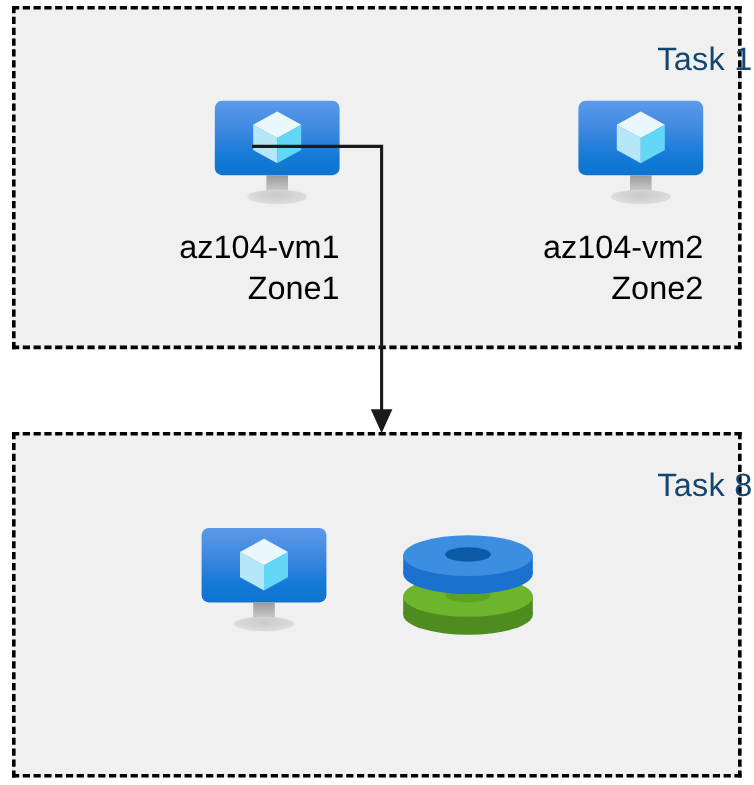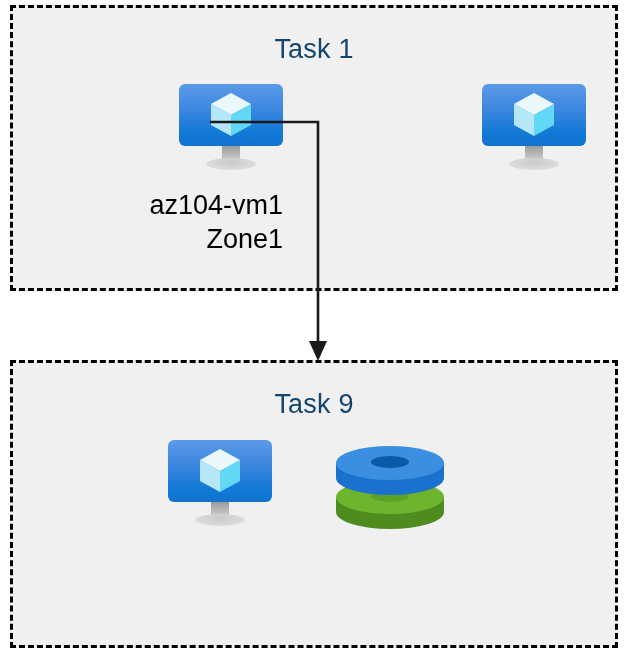--- a/index.html
+++ b/index.html
@@ -38,22 +38,22 @@
   #task2-box {
     left: 10px;
     top: 360px;
     width: 608px;
     height: 288px;
   }
 
   .task-title {
     position: absolute;
     width: 100%;
-    left: 0;
-    text-align: center;
+    left: 12px;
+    text-align: right;
     color: #14456e;
     font-size: 27px;
     line-height: 32px;
     letter-spacing: 0.2px;
   }
   #task1-title { top: 25px; }
   #task2-title { top: 25px; }
 
   
   .node {
@@ -145,25 +145,27 @@
         <div class="screen" style="width:104px;height:62px;"></div>
         <svg class="cube" width="46" height="48" style="left:29px;top:7px;" viewBox="0 0 46 48">
           <polygon points="23,2 43,13 23,24 3,13" fill="#e3f6fd"></polygon>
           <polygon points="3,13 23,24 23,45 3,34" fill="#b5e7f8"></polygon>
           <polygon points="43,13 23,24 23,45 43,34" fill="#63d7f6"></polygon>
           <polygon points="23,2 43,13 23,24 3,13" fill="#ffffff" opacity="0.25"></polygon>
         </svg>
         <div class="stand-neck" style="left:43px;top:62px;width:18px;height:16px;"></div>
         <div class="stand-base" style="left:27px;top:74px;width:50px;height:12px;"></div>
       </div>
+      <div class="node-label">az104-vm2
+Zone2</div>
     </div>
   </div>
 
   <div class="task-box" id="task2-box">
-    <div class="task-title" id="task2-title">Task 9</div>
+    <div class="task-title" id="task2-title">Task 8</div>
 
   </div>
 
   <div class="node" id="node-vm-task2">
     <div class="vm-icon" style="width:104px;height:86px;margin:0 auto;">
       <div class="screen" style="width:104px;height:62px;"></div>
       <svg class="cube" width="46" height="48" style="left:29px;top:7px;" viewBox="0 0 46 48">
         <polygon points="23,2 43,13 23,24 3,13" fill="#e3f6fd"></polygon>
         <polygon points="3,13 23,24 23,45 3,34" fill="#b5e7f8"></polygon>
         <polygon points="43,13 23,24 23,45 43,34" fill="#63d7f6"></polygon>

